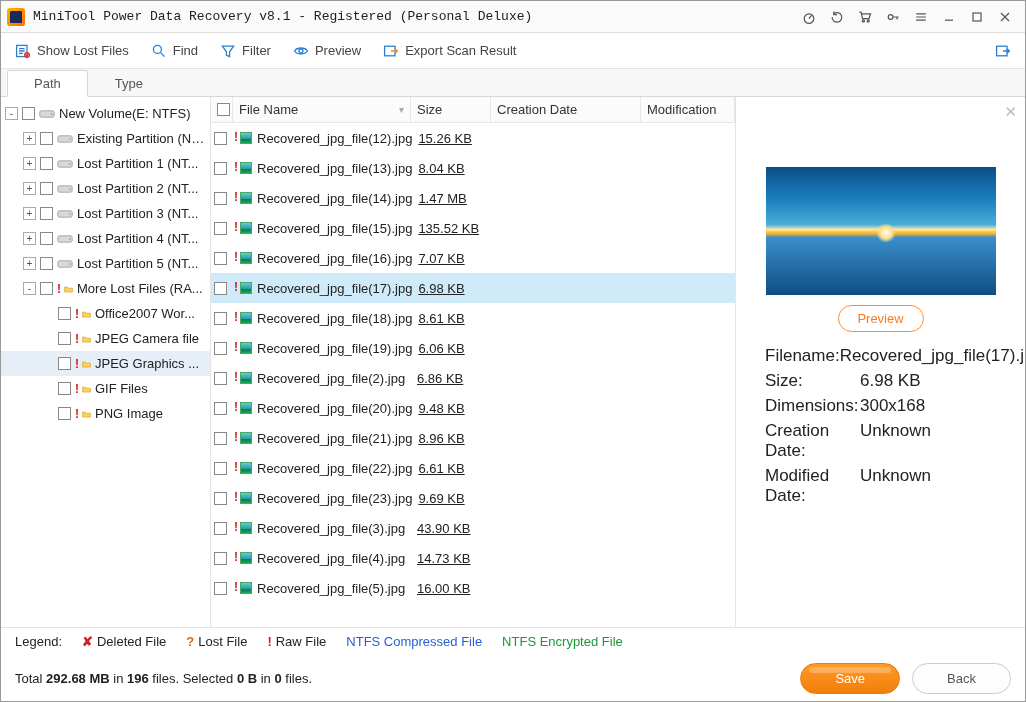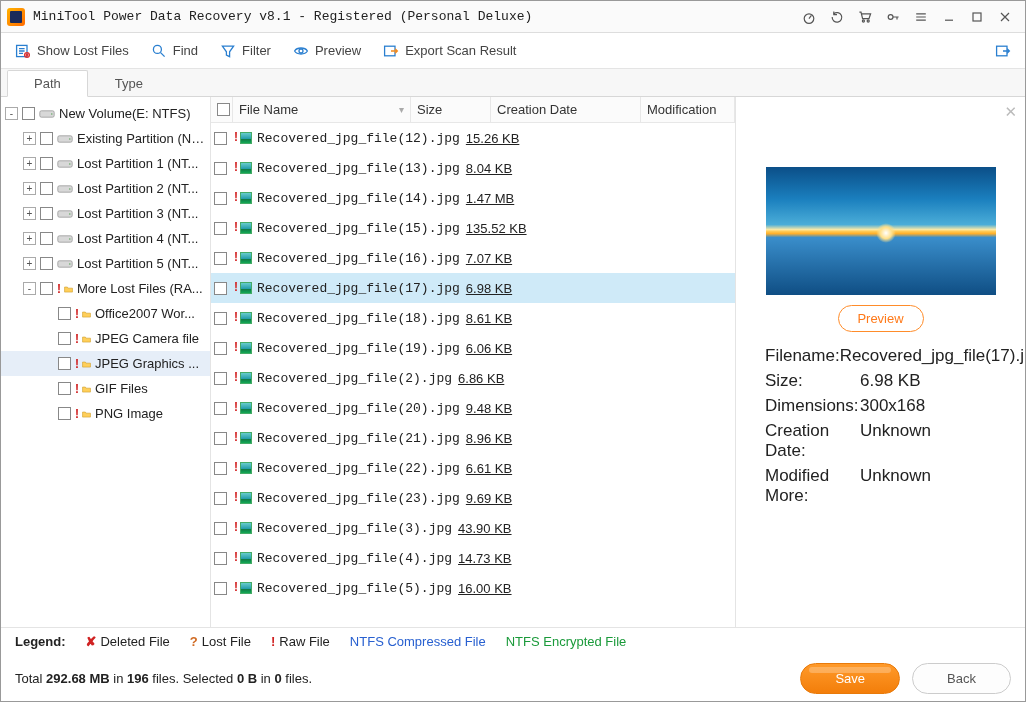--- a/index.html
+++ b/index.html
@@ -49,41 +49,41 @@
   .filehead .cell { border-right:1px solid #e7e7e7; height:100%; display:flex; align-items:center; padding:0 6px; color:#333; font-size:13px; }
   .filehead .sort { margin-left:auto; color:#aaa; font-size:10px;}
   .filerows { flex:1 1 auto; overflow:auto; position:relative;}
   .filerows::-webkit-scrollbar { width:15px; }
   .filerows::-webkit-scrollbar-thumb { background:#cfcfcf; border:3px solid #f2f2f2; border-radius:7px;}
   .filerows::-webkit-scrollbar-track { background:#f2f2f2; }
   .row { display:flex; align-items:center; height:30px; }
   .row.selected { background:#cfeaf8; }
   .row .c-chk { width:22px; display:flex; justify-content:center;}
   .row .c-ico { width:22px; display:flex; justify-content:center; align-items:center;}
-  .row .c-name { flex:0 0 156px; padding-left:2px;font-family:Liberation Mono, monospace; }
+  .row .c-name { flex:0 0 156px; padding-left:2px; }
   .row .c-size { flex:0 0 80px; padding-left:6px;text-decoration:underline;}
   .jpg-icon { position:relative; width:16px; height:16px; }
   .jpg-icon .mark { position:absolute; left:-2px; top:0; color:#d32222; font-weight:bold; font-size:12px;}
   .jpg-icon .pic { position:absolute; right:0; top:2px; width:12px; height:12px; border:1px solid #4a6; background:linear-gradient(#6cc,#29a 60%, #174 60%, #1a5); }
 
   
   .preview { width:290px; border-left:1px solid #e4e4e4; padding:10px 14px 10px 14px; position:relative; overflow:auto;}
   .preview .close { position:absolute; right:8px; top:6px; color:#bbb; cursor:pointer; font-size:15px;}
   .preview .thumb { width:230px; height:128px; margin:60px auto 10px auto; display:block; background:
      linear-gradient(180deg, #0b4f88 0%, #1a7fbe 25%, #4badd8 45%, #ffeaa5 49%, #ffcf5c 50%, #ffb02a 52%, #3a8ecb 55%, #0f4e84 100%);
      position:relative; }
   .preview .thumb::after { content:""; position:absolute; top:44%; left:48%; width:20px; height:20px; background: radial-gradient(circle,#fff 0%, #ffe08a 40%, rgba(255,200,80,0) 70%); border-radius:50%;}
   .preview .pbtn { display:block; width:86px; margin:6px auto 14px auto; text-align:center; padding:5px 0; border:1px solid #ff8c2a; color:#ff7a1a; border-radius:14px; cursor:pointer; font-size:13px;}
   .meta-row { display:flex; margin:5px 15px; font-size:17px; }
   .meta-row .k { width:95px; color:#222;}
   .meta-row .v { color:#222;}
 
   
   .legend { height:28px; display:flex; align-items:center; gap:20px; padding:0 14px; border-top:1px solid #e4e4e4; font-size:13px;}
-  .legend b { font-weight:bold; }
+  .legend b { font-weight:normal; }
   .lg-del { color:#d02222; font-weight:bold; margin-right:4px;}
   .lg-lost { color:#d06a22; font-weight:bold; margin-right:4px;}
   .lg-raw { color:#d02222; font-weight:bold; margin-right:4px;}
   .lg-ntfsc { color:#2860d0; }
   .lg-ntfse { color:#1a9a3a; }
 
   .status { height:46px; display:flex; align-items:center; padding:0 14px; }
   .status .info { flex:1 1 auto; color:#222; }
   .status .btn { padding:7px 34px; border-radius:18px; margin-left:12px; cursor:pointer; font-size:13px;}
   .btn-back { border:1px solid #ccc; background:#fdfdfd; color:#555;}
@@ -582,21 +582,21 @@
         </div>
       <div class="meta-row">
           <span class="k">Dimensions:</span>
           <span class="v">300x168</span>
         </div>
       <div class="meta-row">
           <span class="k">Creation Date:</span>
           <span class="v">Unknown</span>
         </div>
       <div class="meta-row">
-          <span class="k">Modified More:</span>
+          <span class="k">Modified Date:</span>
           <span class="v">Unknown</span>
         </div>
     </div>
   </div>
 
   <div class="legend">
     <span><b>Legend:</b></span>
     <span><span class="lg-del">✘</span><span>Deleted File</span></span>
     <span><span class="lg-lost">?</span><span>Lost File</span></span>
     <span><span class="lg-raw">!</span><span>Raw File</span></span>

